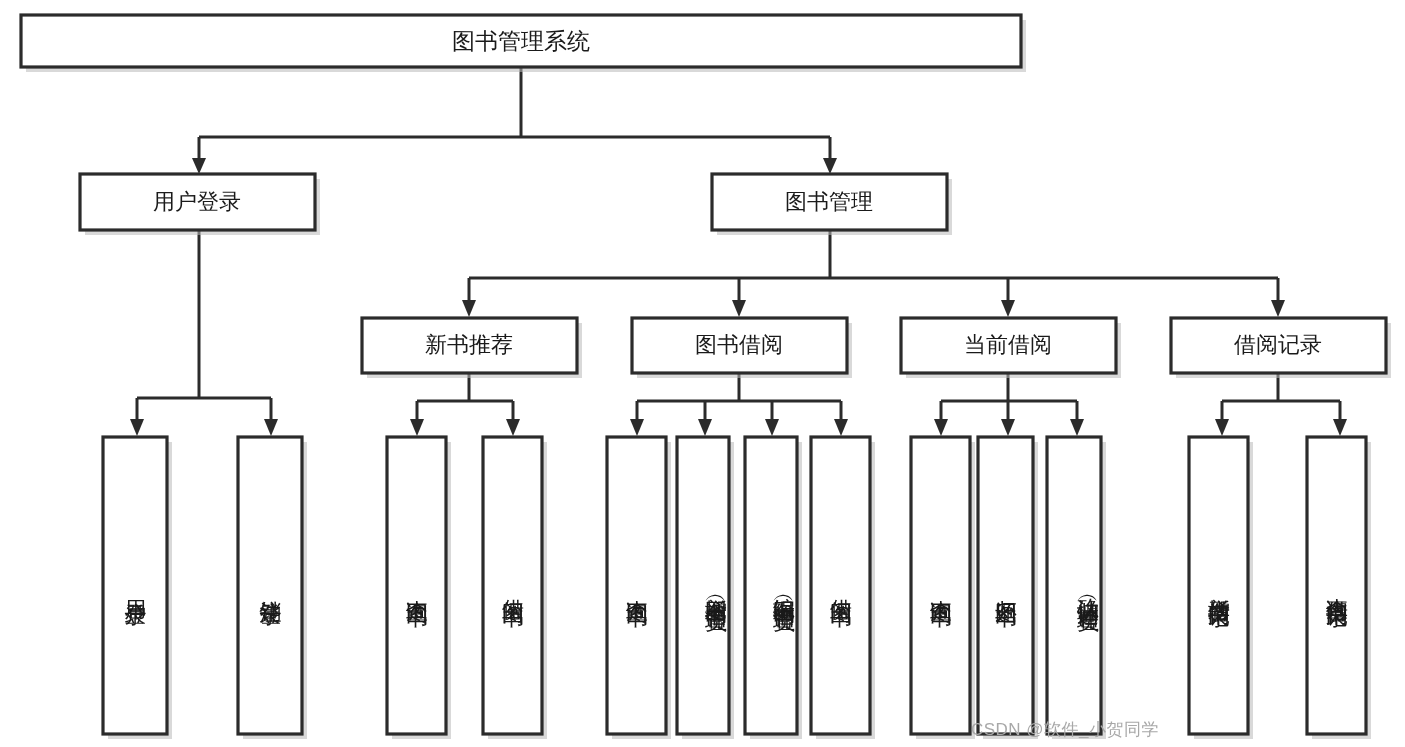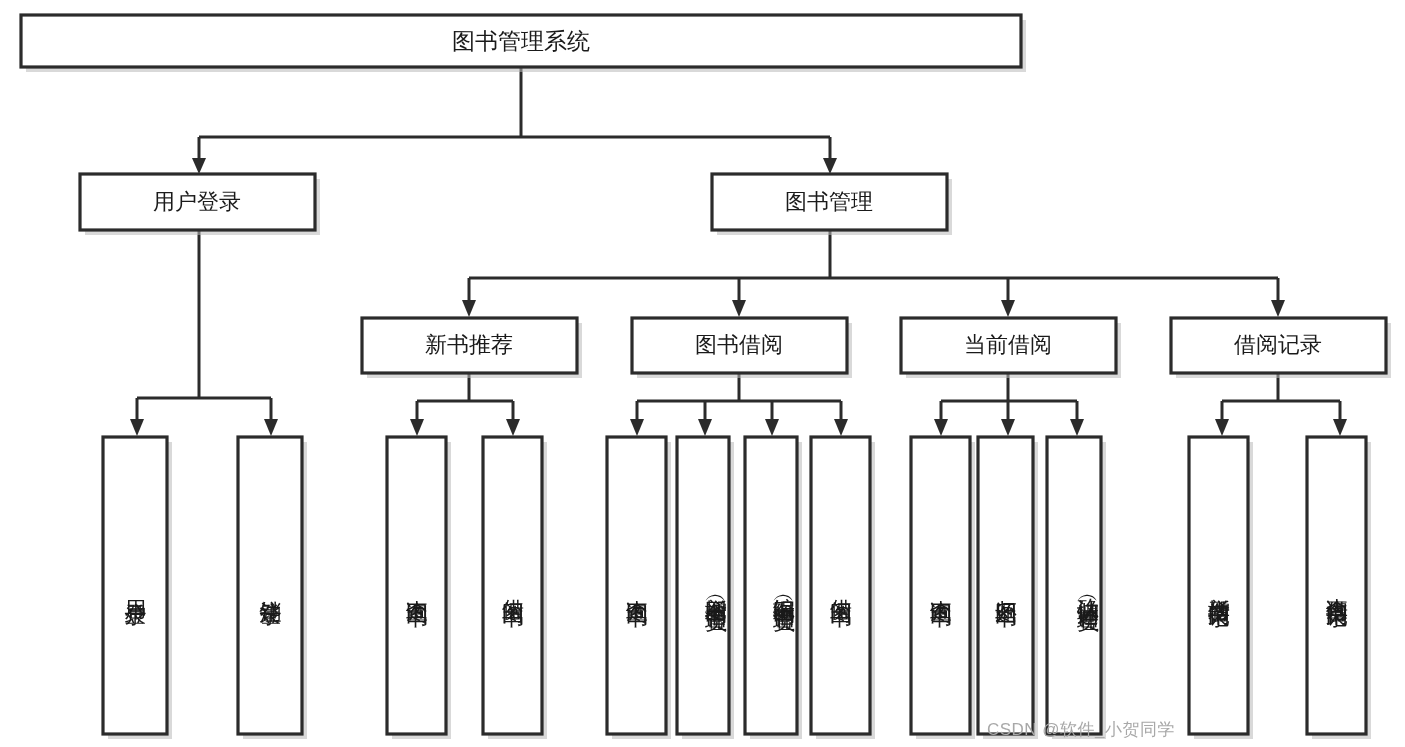--- a/index.html
+++ b/index.html
@@ -50,21 +50,21 @@
     font-size:22px;
     line-height:1.22;
     letter-spacing:2px;
     color:#1a1a1a;
     pointer-events:none;
   }
   .vlabel.centered{align-items:center;}
 
   .watermark{
     position:absolute;
-    right:8px;
+    right:24px;
     bottom:6px;
     font-family:"Liberation Sans","DejaVu Sans",sans-serif;
     font-size:17px;
     color:#a8a8a8;
     letter-spacing:.5px;
     white-space:nowrap;
   }
 </style>
 </head>
 <body>

